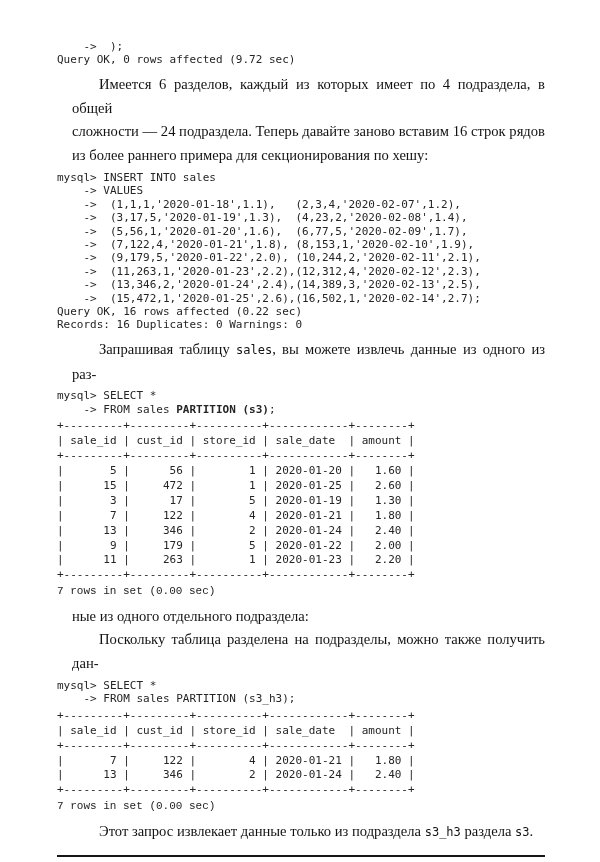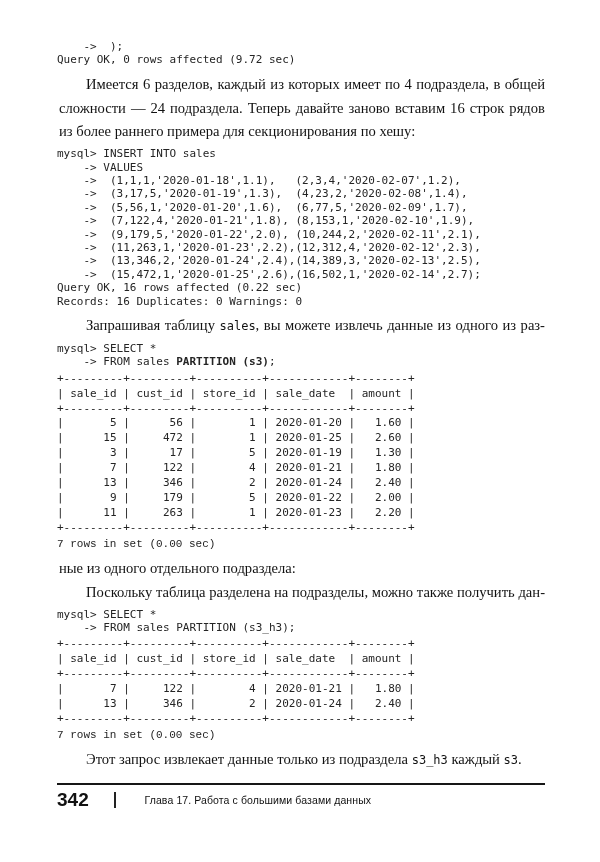--- a/index.html
+++ b/index.html
@@ -24,21 +24,21 @@
   }
   .b { font-weight: bold; }
   .tbl { line-height: 14.9px; margin-top: 3px; }
   .summary { margin-top: 2px; font-family: Liberation Mono, monospace; }
 
   
   .para {
     font-size: 14.6px;
     line-height: 23.8px;
     color: #121212;
-    margin: 6px 0 3px 2px;
+    margin: 6px 0 3px 15px;
   }
   .pline { text-align: justify; text-align-last: justify; overflow: hidden; }
   .pline.last { text-align-last: auto; }
   .pline.first { text-indent: 27px; }
   .inline-code {
     font-family: "DejaVu Sans Mono", monospace;
     font-size: 12px;
   }
 
   
@@ -114,21 +114,21 @@
 
   <pre class="code tbl">+---------+---------+----------+------------+--------+
 | sale_id | cust_id | store_id | sale_date  | amount |
 +---------+---------+----------+------------+--------+
 |       7 |     122 |        4 | 2020-01-21 |   1.80 |
 |      13 |     346 |        2 | 2020-01-24 |   2.40 |
 +---------+---------+----------+------------+--------+</pre>
   <pre class="code summary">7 rows in set (0.00 sec)</pre>
 
   <div class="para">
-    <div class="pline first last"><span>Этот запрос извлекает данные только из подраздела </span><span class="inline-code">s3_h3</span><span> каждый </span><span class="inline-code">s3</span><span>.</span></div>
+    <div class="pline first last"><span>Этот запрос извлекает данные только из подраздела </span><span class="inline-code">s3_h3</span><span> раздела </span><span class="inline-code">s3</span><span>.</span></div>
   </div>
 
   <div class="footer">
     <div class="frule"></div>
     <div class="frow">
       <span class="pagenum">342</span>
       <span class="fdiv"></span>
       <span class="chapter">Глава 17. Работа с большими базами данных</span>
     </div>
   </div>

